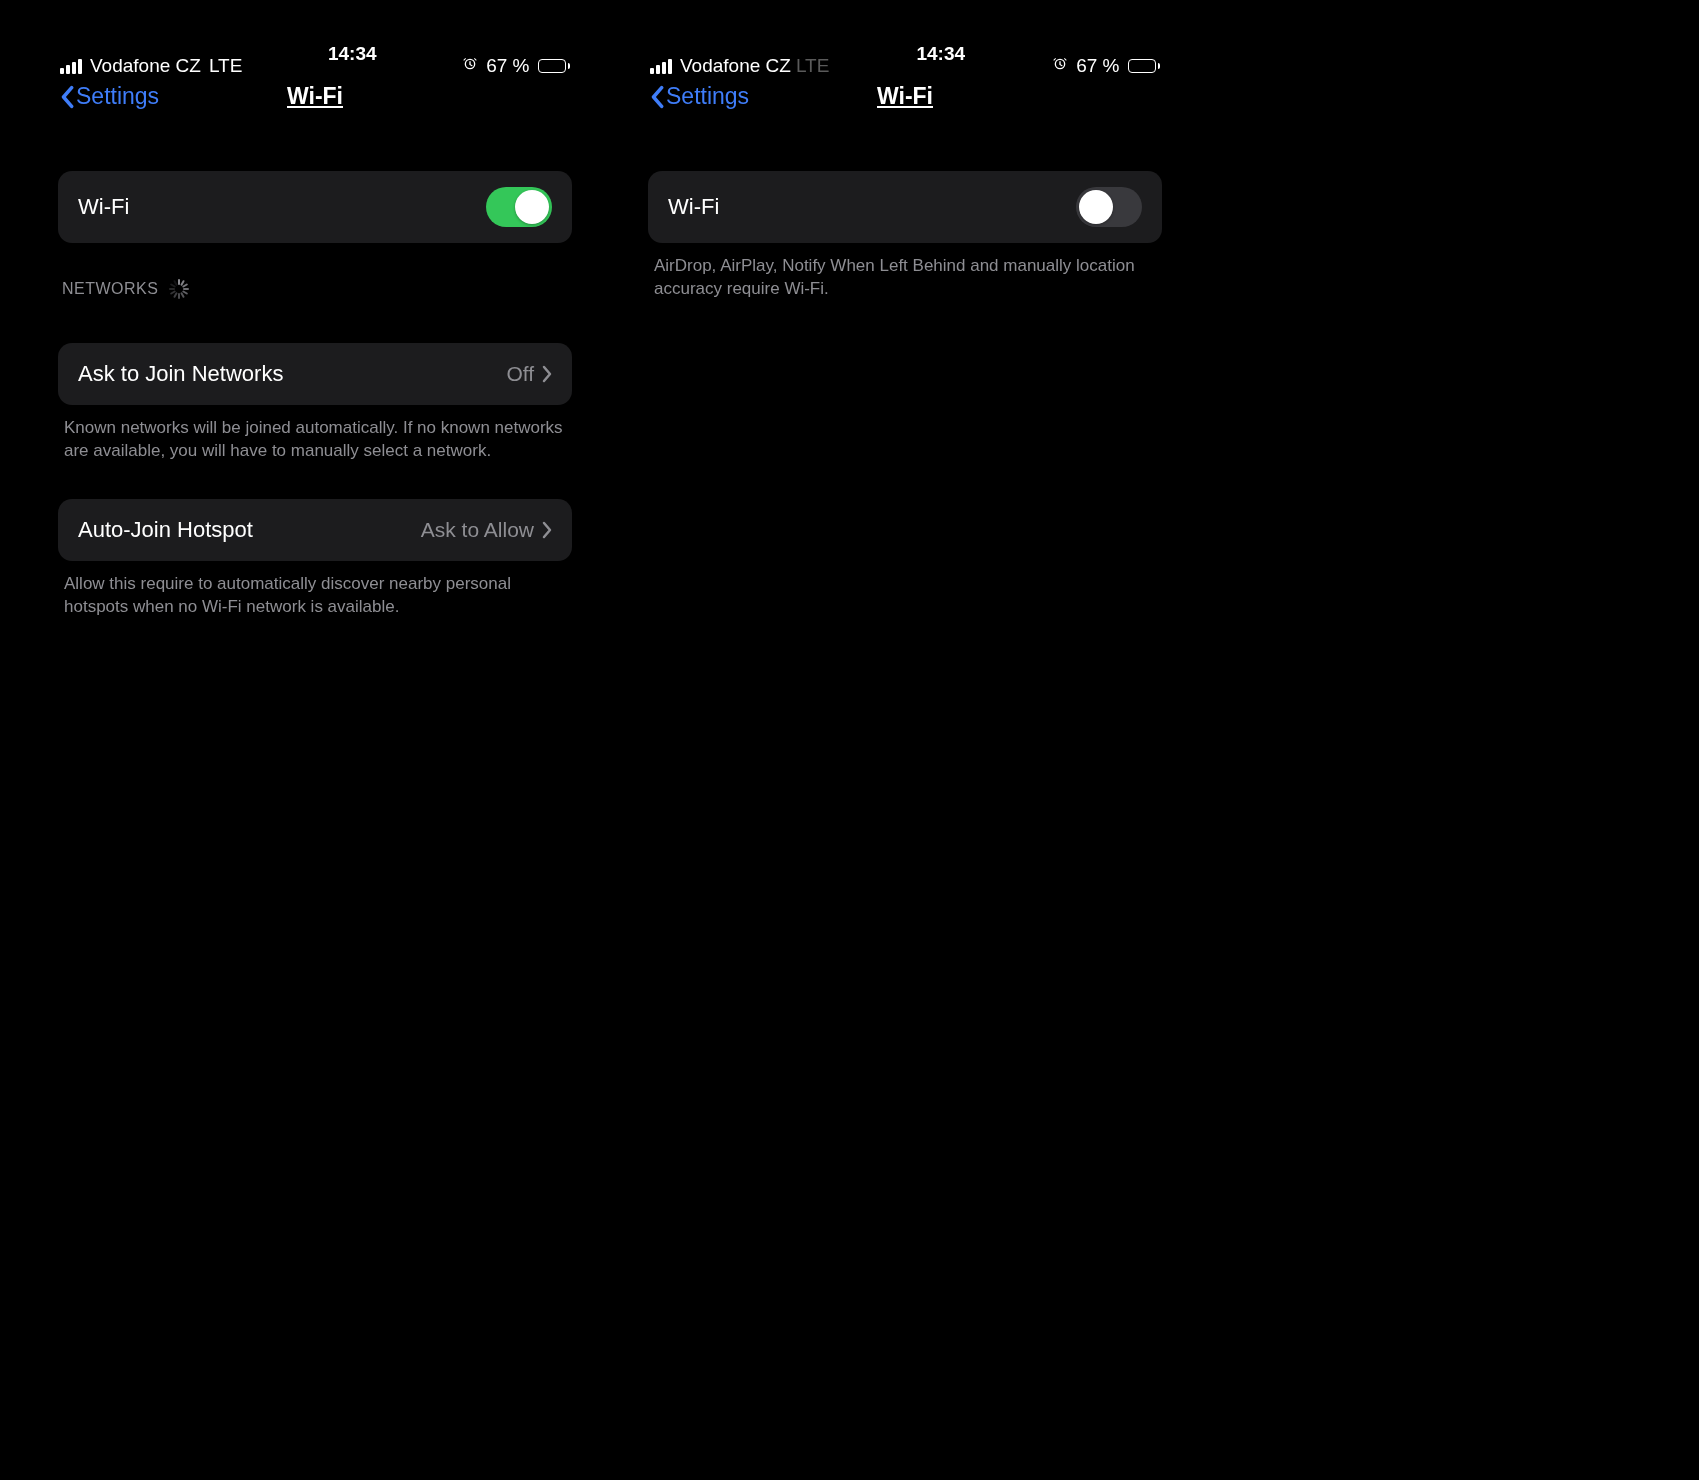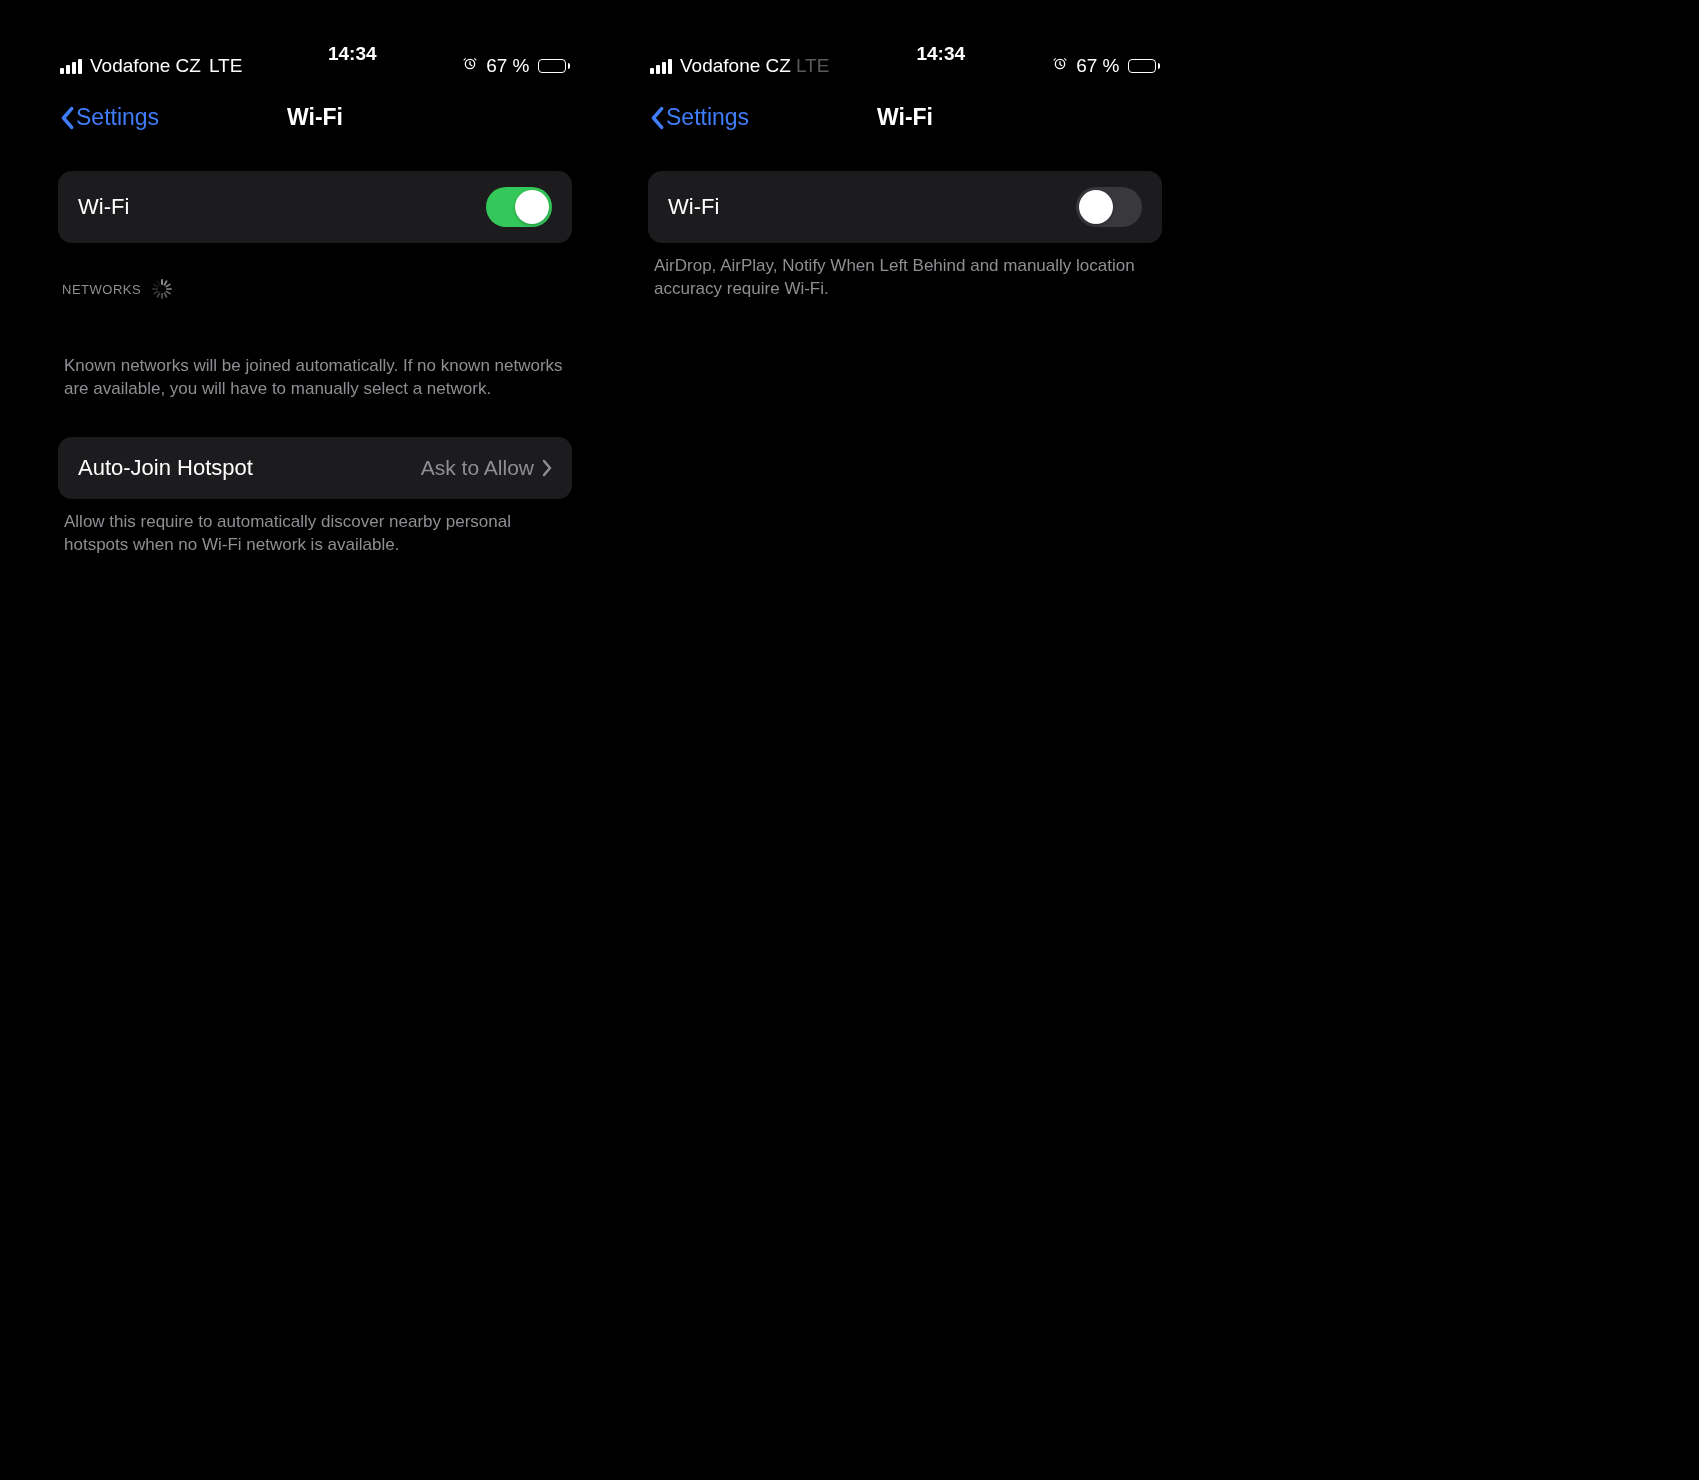--- a/index.html
+++ b/index.html
@@ -43,22 +43,22 @@
   }
   .battery-fill {
     background: #fff; height: 100%; border-radius: 1.5px;
     width: 67%;
   }
   .battery-tip {
     width: 2.5px; height: 6px; background: #fff; border-radius: 0 2px 2px 0;
   }
   
   .nav-bar {
-    display: flex; align-items: flex-end; justify-content: center;
-    position: relative; height: 48px; margin-bottom: 40px;
+    display: flex; align-items: flex-start; justify-content: center;
+    position: relative; height: 48px; margin-bottom: 40px; text-decoration: underline;
   }
   .nav-back {
     position: absolute; left: 20px; display: flex; align-items: center; gap: 2px;
     color: #3f7df9; font-size: 23px; font-weight: 400;
   }
   .chev-left {
     width: 14px; height: 24px;
   }
   .nav-title { font-size: 23px; font-weight: 600; }
   
@@ -72,21 +72,21 @@
     justify-content: space-between;
     font-size: 22px;
     min-height: 62px;
   }
   .row.first-in-group.single { border-radius: 14px; }
   .row-label { color: #fff; }
   .row-detail { color: #8e8e93; font-size: 21px; display: flex; align-items: center; gap: 8px; }
   .chev-right { width: 10px; height: 18px; }
   .section-header {
     color: #8e8e93;
-    font-size: 13px;
+    font-size: 16px;
     letter-spacing: 0.5px;
     padding: 0 4px 8px 4px;
     display: flex; align-items: center; gap: 10px;
   }
   .section-footer {
     color: #8e8e93;
     font-size: 17px;
     line-height: 1.35;
     padding: 12px 6px 0 6px;
   }
@@ -190,20 +190,29 @@
           <span></span>
           <span></span>
           <span></span>
           <span></span>
           <span></span>
       </span>
     </div>
   </div>
 
   <div class="group">
+    <div class="row first-in-group single">
+      <span class="row-label">Ask to Join Networks</span>
+      <span class="row-detail">
+        <span>Off</span>
+        <svg class="chev-right" viewBox="0 0 10 18" fill="none" stroke="#8e8e93" stroke-width="2.5" stroke-linecap="round" stroke-linejoin="round">
+            <polyline points="2,2 8,9 2,16"></polyline>
+          </svg>
+      </span>
+    </div>
     <div class="section-footer">Known networks will be joined automatically. If no known networks are available, you will have to manually select a network.</div>
   </div>
 
   <div class="group">
     <div class="row first-in-group single">
       <span class="row-label">Auto-Join Hotspot</span>
       <span class="row-detail">
         <span>Ask to Allow</span>
         <svg class="chev-right" viewBox="0 0 10 18" fill="none" stroke="#8e8e93" stroke-width="2.5" stroke-linecap="round" stroke-linejoin="round">
             <polyline points="2,2 8,9 2,16"></polyline>

